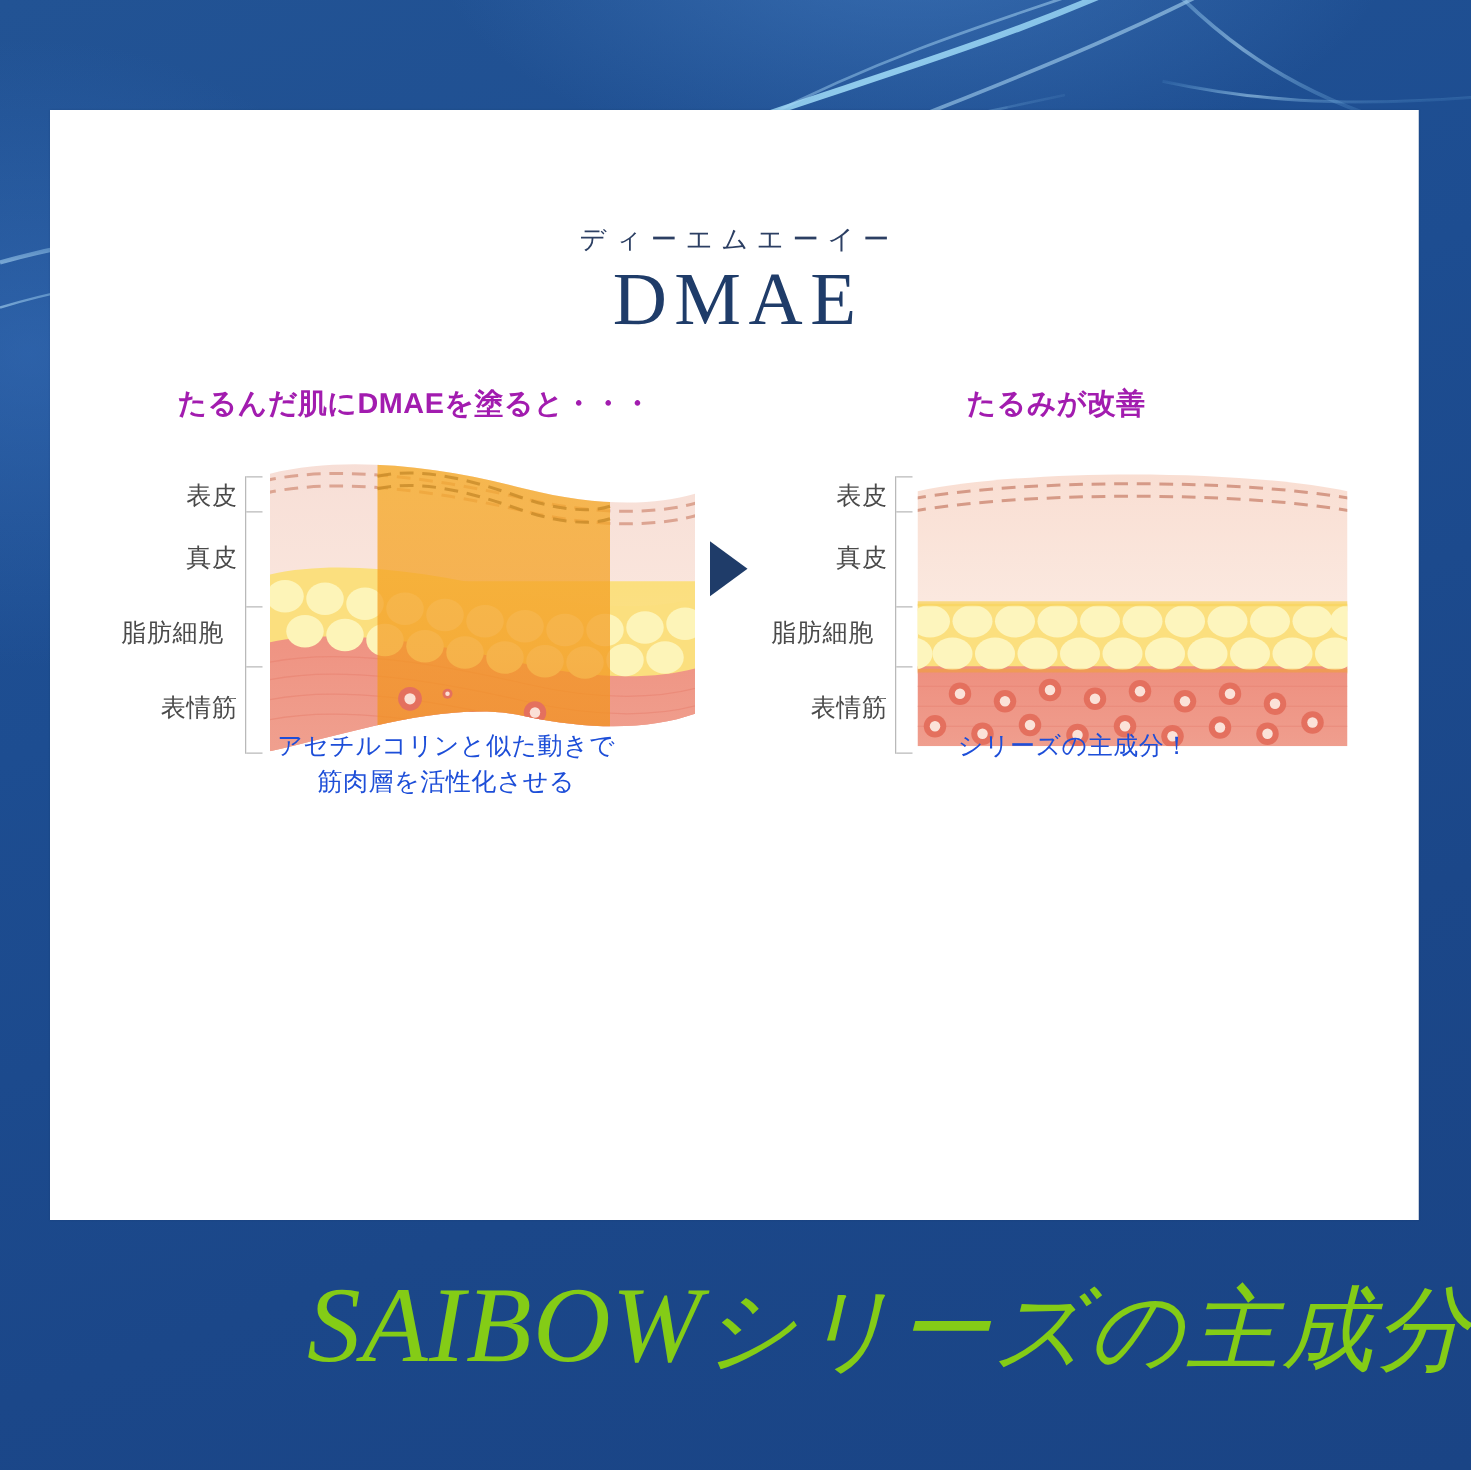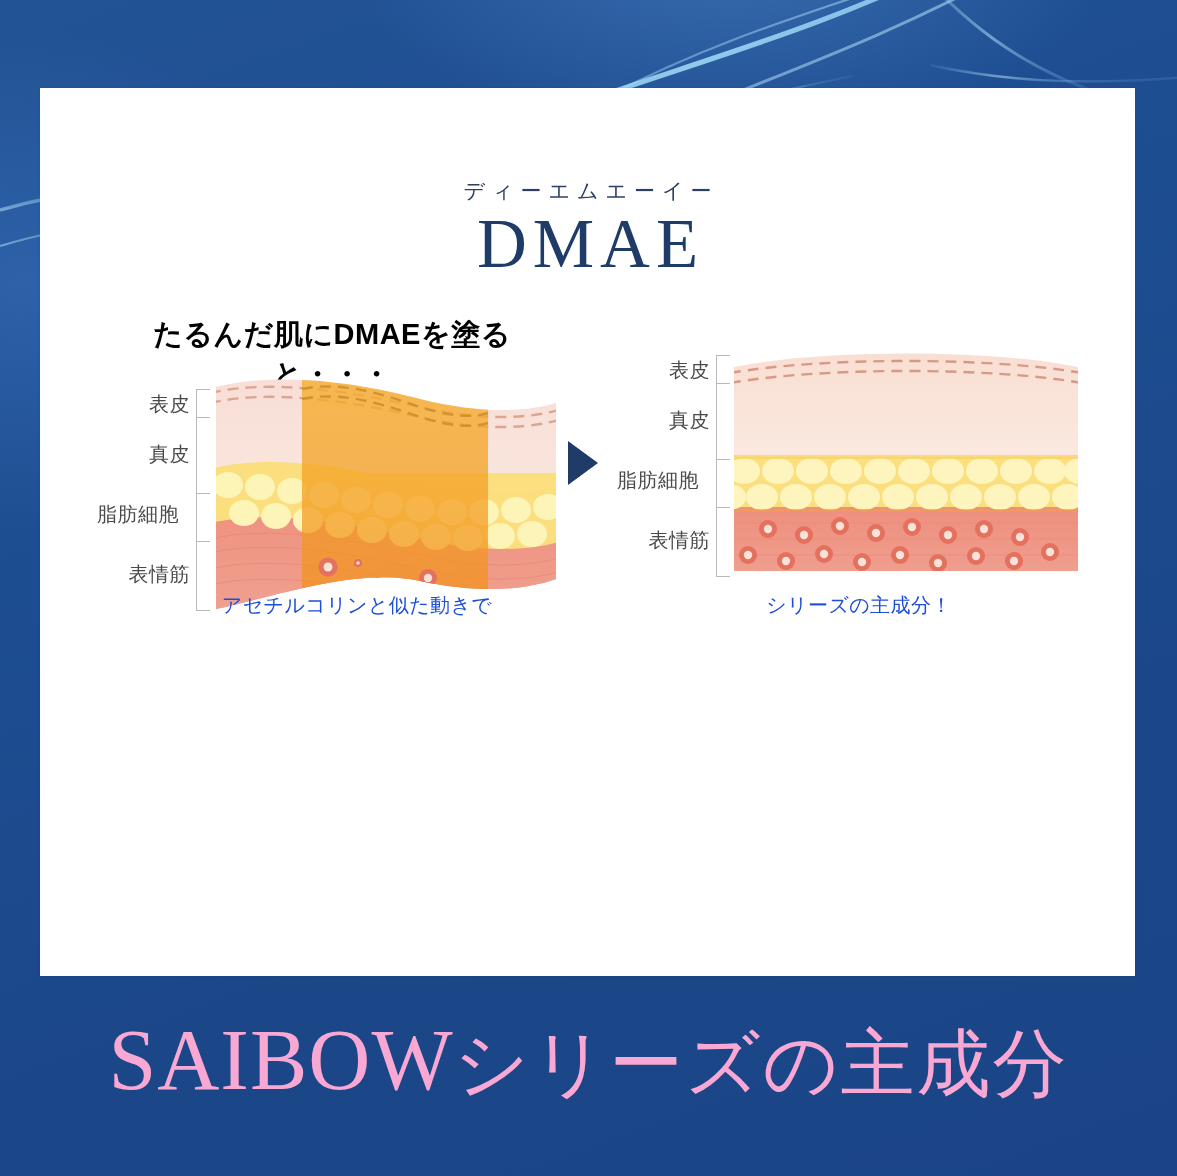--- a/index.html
+++ b/index.html
@@ -55,21 +55,21 @@
   }
   .title-ruby {
     font-family: "Liberation Serif", "DejaVu Serif", serif;
     font-size: 21px;
     letter-spacing: 7px;
     color: #2c3f63;
     padding-left: 7px;
   }
   .title-main {
     font-family: "Liberation Serif", "DejaVu Serif", serif;
-    font-size: 69px;
+    font-size: 60px;
     line-height: .96;
     letter-spacing: 6px;
     color: #1f3c69;
     margin-top: 6px;
     padding-left: 6px;
   }
 
   
   .lede {
     margin: 44px auto 0;
@@ -91,23 +91,23 @@
   }
   .panel {
     position: absolute;
     top: 0;
   }
   .panel-left  { left: 52px;  width: 470px; }
   .panel-right { left: 572px; width: 470px; }
 
   .panel-heading {
     text-align: center;
-    font-size: 29px;
+    font-size: 23px;
     font-weight: bold;
-    color: #000000;
+    color: #a21caf;
     letter-spacing: .5px;
     height: 34px;
   }
   .panel-left .panel-heading  { text-align: center; padding-left: 10px;}
   .panel-right .panel-heading { text-align: center; padding-right: 4px;}
 
   .diagram-wrap {
     position: relative;
     margin-top: 24px;
     height: 248px;
@@ -193,23 +193,24 @@
   .panel-caption .ln { display: block; }
   .panel-left  .panel-caption { padding-left: 30px; }
   .panel-right .panel-caption { padding-left: 12px; }
 
   
   .banner {
     position: absolute;
     left: 0;
     right: 0;
     top: 1010px;
-    text-align: center;
-    color: #f9a8d4;
+    text-align: right;
+    color: #84cc16;
     white-space: nowrap;
+    font-style: italic;
   }
   .banner .latin {
     font-family: "Liberation Serif", "DejaVu Serif", serif;
     font-size: 86px;
     letter-spacing: 1px;
     vertical-align: baseline;
   }
   .banner .jp {
     font-family: "Liberation Sans", "DejaVu Sans", sans-serif;
     font-size: 74px;
@@ -395,26 +396,28 @@
                   <circle cx="262" cy="232" r="9" fill="#e4705e"></circle>
                   <circle cx="262" cy="232" r="4.2" fill="#fbe0d6"></circle>
                 </g>
               </g>
             </svg>
           </div>
         </div>
 
         <div class="panel-caption">
           <span class="ln">アセチルコリンと似た動きで</span>
+          <span class="ln">筋肉層を活性化させる</span>
         </div>
       </div>
 
       <div class="arrow"></div>
 
       <div class="panel panel-right">
+        <div class="panel-heading">たるみが改善</div>
 
         <div class="diagram-wrap">
           <div class="layer-labels">
             <span class="layer-label ll-epidermis">表皮</span>
             <span class="layer-label ll-dermis">真皮</span>
             <span class="layer-label ll-fat">脂肪細胞</span>
             <span class="layer-label ll-muscle">表情筋</span>
           </div>
           <div class="bracket">
             <i class="t0"></i>

